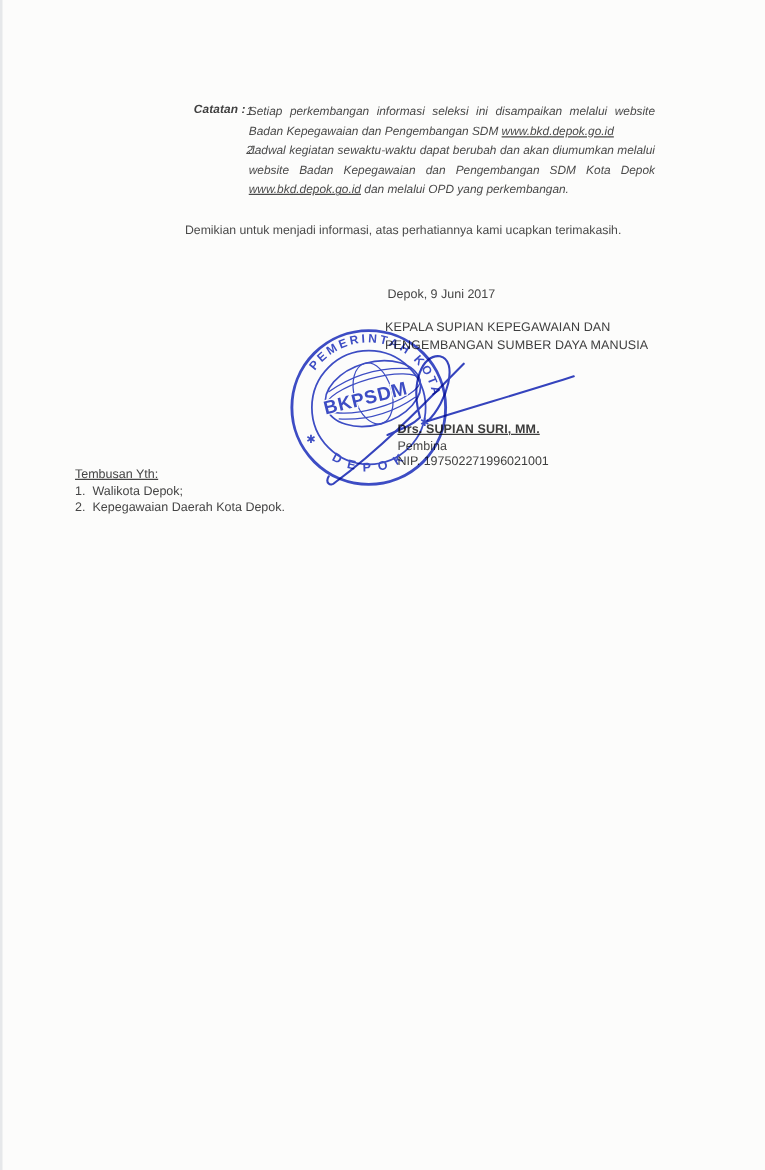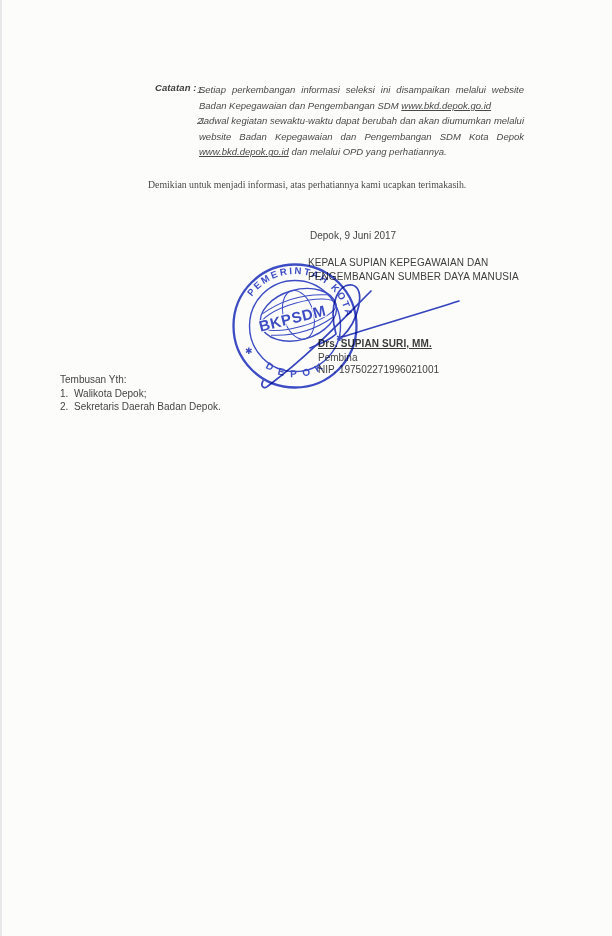--- a/index.html
+++ b/index.html
@@ -28,21 +28,21 @@
     position:absolute;left:197px;top:82px;width:327px;
     font-size:9.5px;font-style:italic;color:#4a4a4a;
   }
   .note-item{position:relative;line-height:15.6px;}
   .note-num{position:absolute;left:0;top:0;}
   .note-text{margin-left:2px;text-align:justify;}
   .doc-link{color:#4a4a4a;text-decoration:underline;cursor:pointer;}
   
   .closing{
     position:absolute;left:148px;top:179px;
-    font-size:9.8px;color:#4a4a4a;font-family:Liberation Serif, serif;
+    font-size:9.8px;color:#4a4a4a;
   }
   
   .place-date{
     position:absolute;left:310px;top:230px;
     font-size:10px;color:#454545;text-align:center;
   }
   .sig-title{
     position:absolute;left:308px;top:256px;
     font-size:10px;line-height:14px;color:#3e3e3e;letter-spacing:.1px;
   }
@@ -78,21 +78,21 @@
     font-weight:bold;font-size:9.6px;letter-spacing:2.2px;
   }
   .stamp-arc-bottom{
     font-family:"Liberation Sans", sans-serif;
     font-weight:bold;font-size:10px;letter-spacing:6.5px;
   }
   .stamp-star{font-size:9px;}
   
   .cc-label{
     position:absolute;left:60px;top:374px;
-    font-size:10px;color:#454545;
+    font-size:10px;color:#454545;text-decoration:underline;
   }
   .cc-item{position:absolute;left:60px;font-size:10px;color:#454545;}
   .cc-item .cc-num{display:inline-block;width:14px;}
   .cc-item-1{top:388px;}
   .cc-item-2{top:401px;}
 </style>
 </head>
 <body>
 
 <div class="page">
@@ -100,21 +100,21 @@
   <div class="scan-edge"></div>
 
   <div class="notes-label">Catatan :</div>
   <div class="notes-list">
     <div class="note-item">
       <span class="note-num">1.</span>
       <div class="note-text"><span>Setiap perkembangan informasi seleksi ini disampaikan melalui website Badan Kepegawaian dan Pengembangan SDM </span><a class="doc-link">www.bkd.depok.go.id</a><span></span></div>
     </div>
     <div class="note-item">
       <span class="note-num">2.</span>
-      <div class="note-text"><span>Jadwal kegiatan sewaktu-waktu dapat berubah dan akan diumumkan melalui website Badan Kepegawaian dan Pengembangan SDM Kota Depok </span><a class="doc-link">www.bkd.depok.go.id</a><span> dan melalui OPD yang perhatiannya.</span></div>
+      <div class="note-text"><span>Jadwal kegiatan sewaktu-waktu dapat berubah dan akan diumumkan melalui website Badan Kepegawaian dan Pengembangan SDM Kota Depok </span><a class="doc-link">www.bkd.depok.go.id</a><span> dan melalui OPD yang perkembangan.</span></div>
     </div>
   </div>
 
   <div class="closing">Demikian untuk menjadi informasi, atas perhatiannya kami ucapkan terimakasih.</div>
 
   <div class="place-date">Depok, 9 Juni 2017</div>
   <div class="sig-title">
     <div>KEPALA SUPIAN KEPEGAWAIAN DAN</div>
     <div>PENGEMBANGAN SUMBER DAYA MANUSIA</div>
   </div>
@@ -150,16 +150,16 @@
   <svg class="sign-svg" viewBox="0 0 250 150" xmlns="http://www.w3.org/2000/svg">
     <path d="M 80 98 C 92 93, 100 90, 106 84 C 98 56, 108 33, 122 35 C 137 38, 128 72, 112 87 C 140 78, 195 62, 229 51" fill="none" stroke-width="1.7" stroke-linecap="round" stroke-linejoin="round" stroke="#2a3abd"></path>
     <path d="M 141 41 C 120 62, 80 105, 38 136 C 34 140, 30 136, 33 131" fill="none" stroke-width="1.7" stroke-linecap="round" stroke-linejoin="round" stroke="#2a3abd"></path>
   </svg>
 
   <div class="cc-label">Tembusan Yth:</div>
   <div class="cc-item cc-item-1">
     <span class="cc-num">1.</span><span>Walikota Depok;</span>
   </div>
   <div class="cc-item cc-item-2">
-    <span class="cc-num">2.</span><span>Sekretaris Daerah Badan Depok.</span>
+    <span class="cc-num">2.</span><span>Kepegawaian Daerah Kota Depok.</span>
   </div>
 
 </div>
 
 </body></html>

